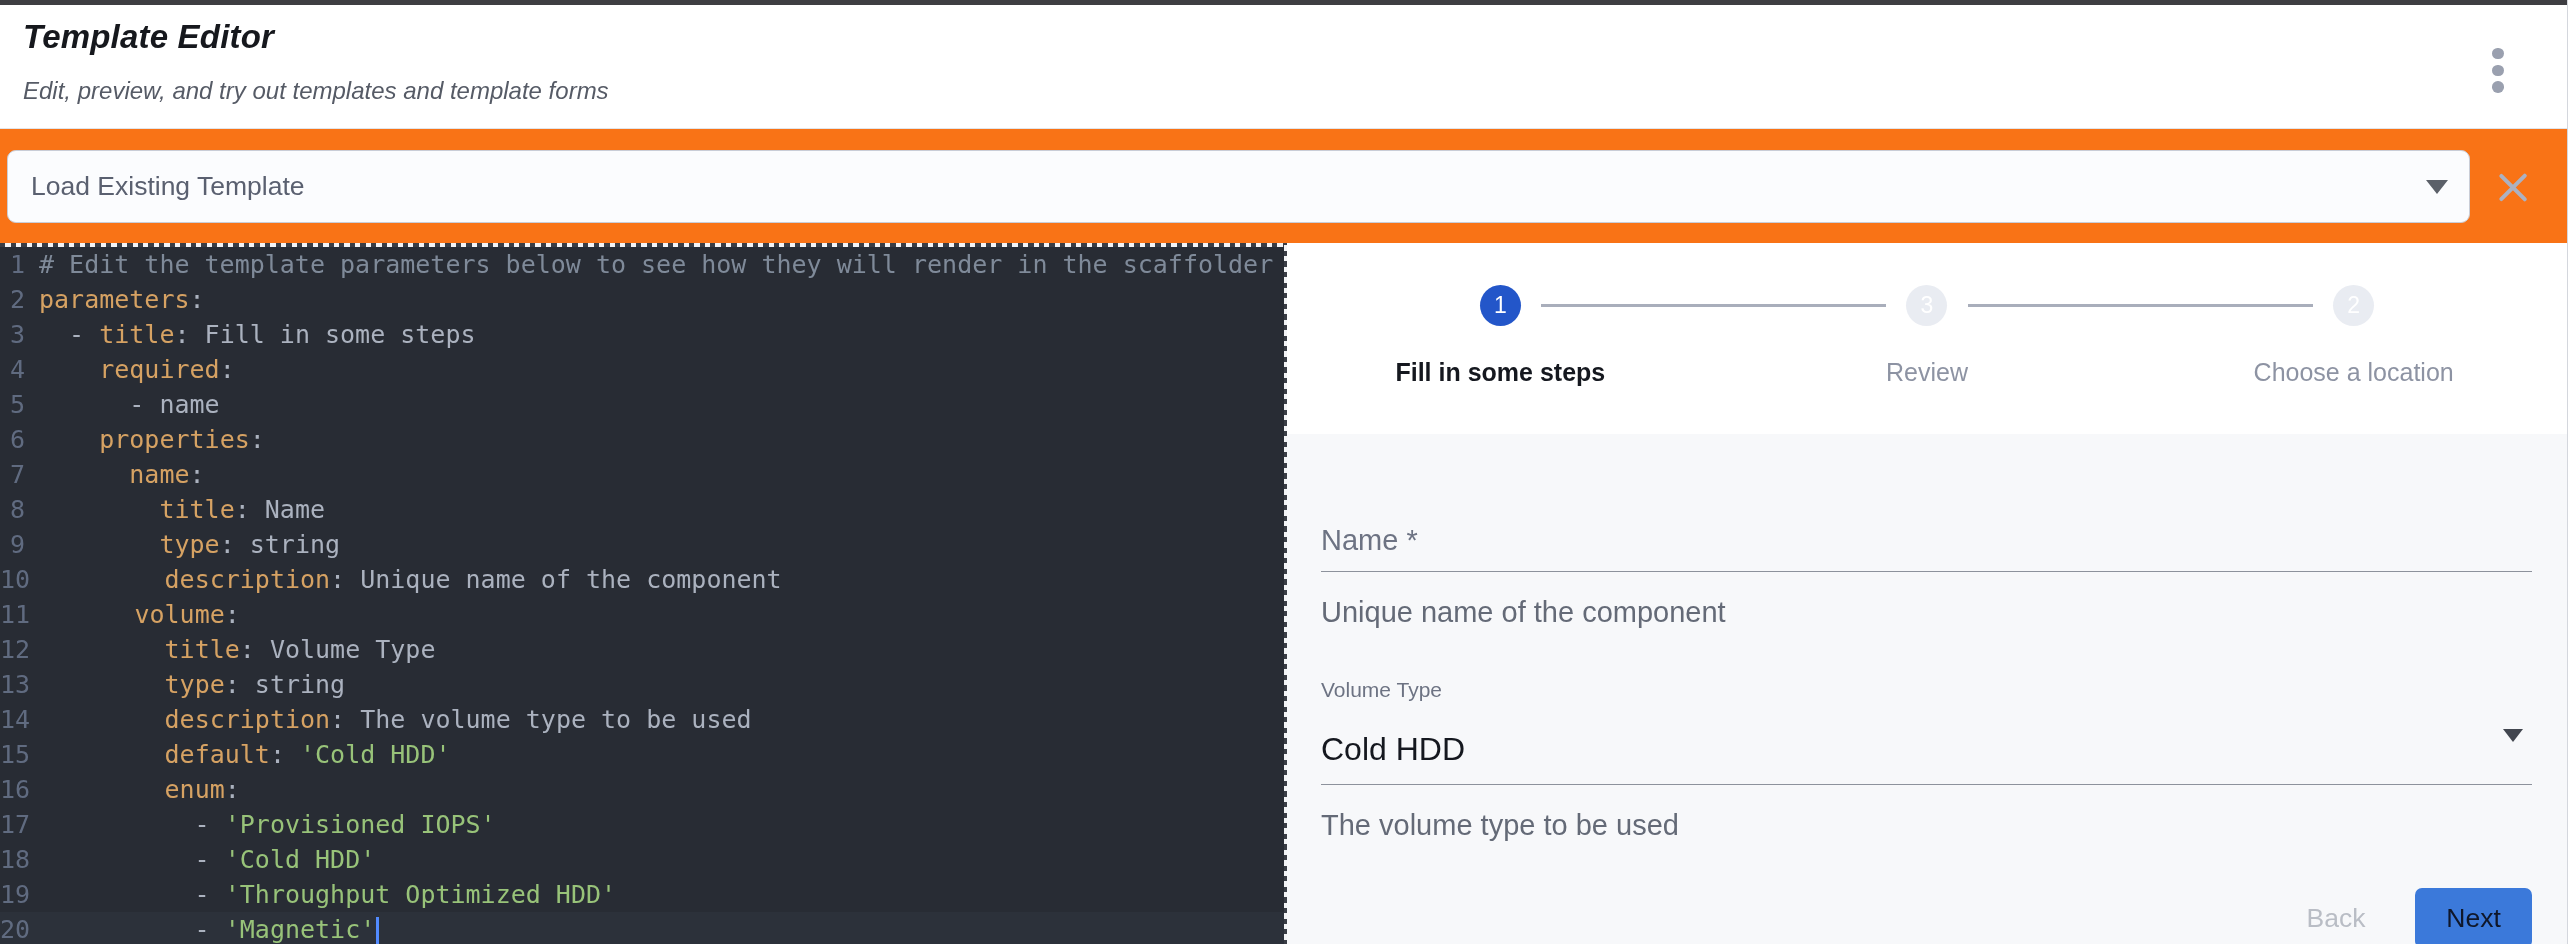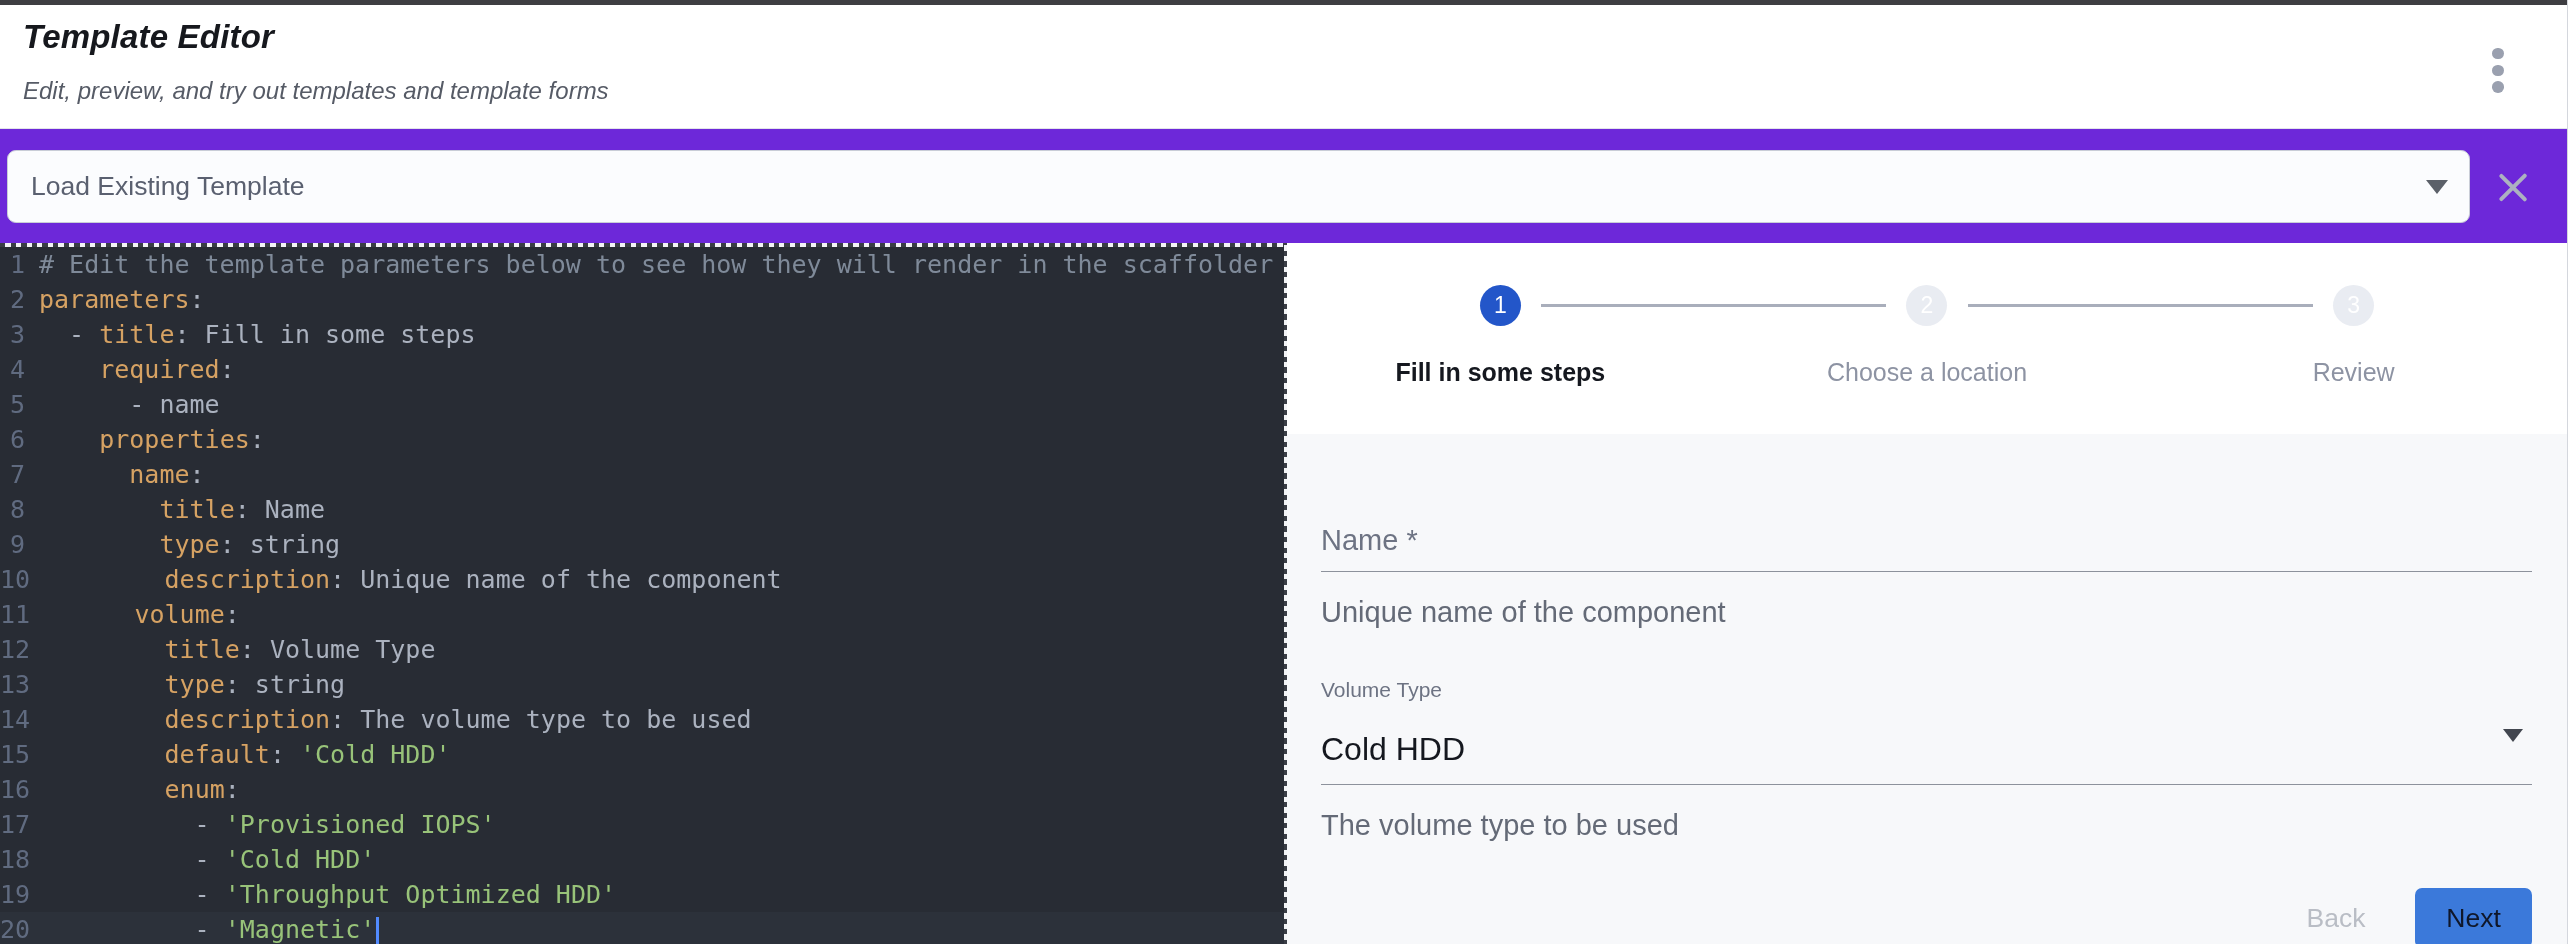--- a/index.html
+++ b/index.html
@@ -19,21 +19,21 @@
   
   .header { position:absolute; left:0; top:5.3px; width:2567px; height:124px; background:#fff;
     border-bottom:1.8px solid #e2e4e9;font-style:italic; }
   .page-title { position:absolute; left:23px; top:12.4px; font-size:33px; font-weight:700; letter-spacing:0.2px; color:#16181d; }
   .page-subtitle { position:absolute; left:23px; top:72px; font-size:24px; color:#565b66; }
   .kebab { position:absolute; right:46px; top:42px; width:46px; height:46px; display:flex;
     flex-direction:column; align-items:center; justify-content:center; gap:5.3px; cursor:pointer; }
   .kebab i { width:11.5px; height:11.5px; border-radius:50%; background:#9aa0af; display:block; }
 
   
-  .toolbar { position:absolute; left:0; top:129px; width:2567px; height:114px; background:#6d28d9; }
+  .toolbar { position:absolute; left:0; top:129px; width:2567px; height:114px; background:#f97316; }
   .load-select { position:absolute; left:7px; top:21px; width:2463px; height:73px;
     background:#fbfcfe; border:1.8px solid #c9cdd7; border-radius:8.8px;
     display:flex; align-items:center; padding:0 53px 0 23px; cursor:pointer; }
   .load-select-label { font-size:26.5px; color:#5a6070; }
   .select-arrow { position:absolute; right:21px; top:29px; width:0; height:0;
     border-left:11.5px solid transparent; border-right:11.5px solid transparent; border-top:14px solid #5b6069; }
   .clear-btn { position:absolute; left:2488px; top:34px; width:49px; height:49px;
     display:flex; align-items:center; justify-content:center; cursor:pointer; }
   .clear-x { position:relative; width:34px; height:34px; }
   .clear-x::before, .clear-x::after { content:""; position:absolute; left:15px; top:-1.8px;
@@ -156,27 +156,27 @@
 
   <div class="panel">
     <div class="stepper-section">
       <div class="steps">
         <div class="step active">
           <div class="step-circle">1</div>
           <div class="step-label">Fill in some steps</div>
         </div>
         <div class="step inactive">
           <div class="step-connector"></div>
-          <div class="step-circle">2</div>
-          <div class="step-label">Choose a location</div>
+          <div class="step-circle">3</div>
+          <div class="step-label">Review</div>
         </div>
         <div class="step inactive">
           <div class="step-connector"></div>
-          <div class="step-circle">3</div>
-          <div class="step-label">Review</div>
+          <div class="step-circle">2</div>
+          <div class="step-label">Choose a location</div>
         </div>
       </div>
     </div>
 
     <div class="form-section">
       <div class="field-name">
         <div class="name-label">Name *</div>
         <div class="field-underline"></div>
         <div class="helper-text">Unique name of the component</div>
       </div>

